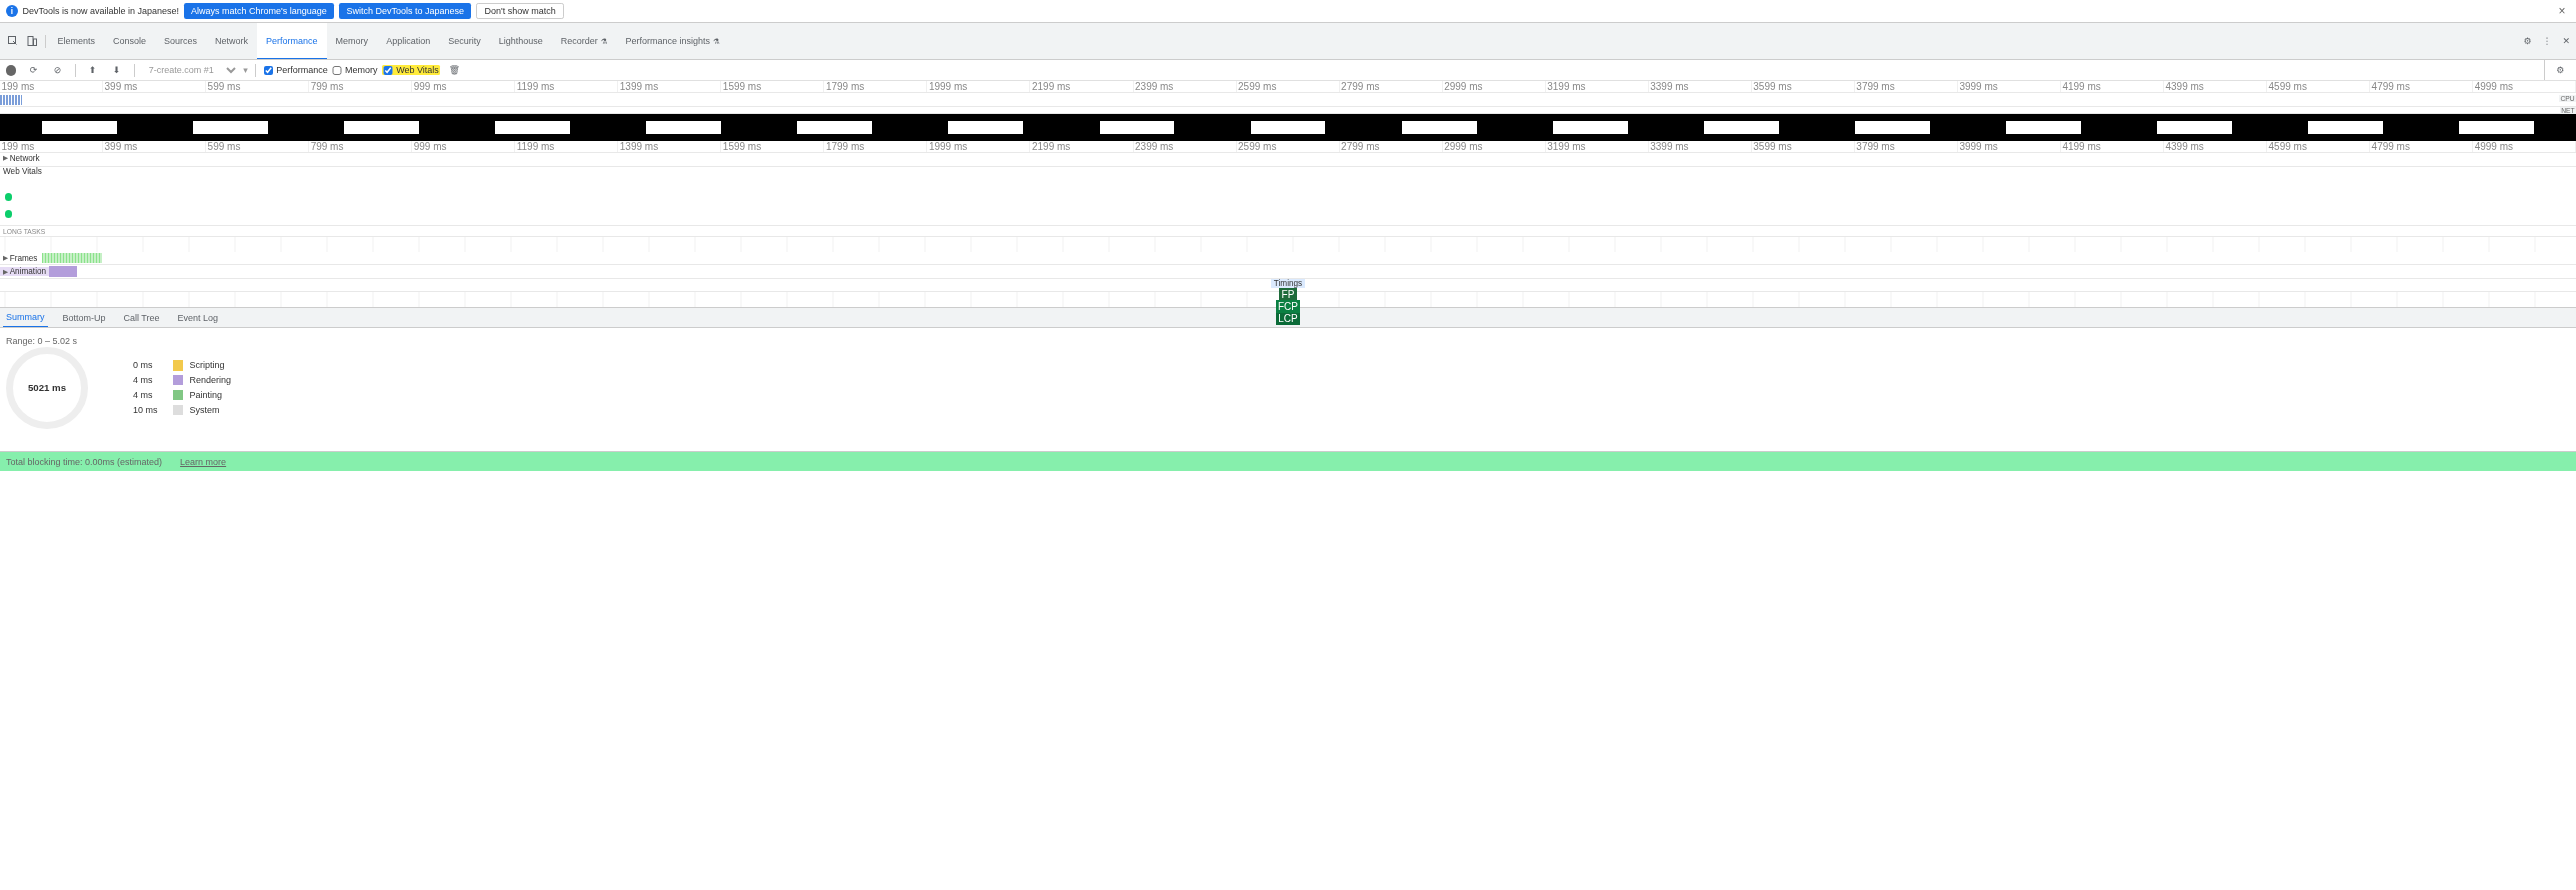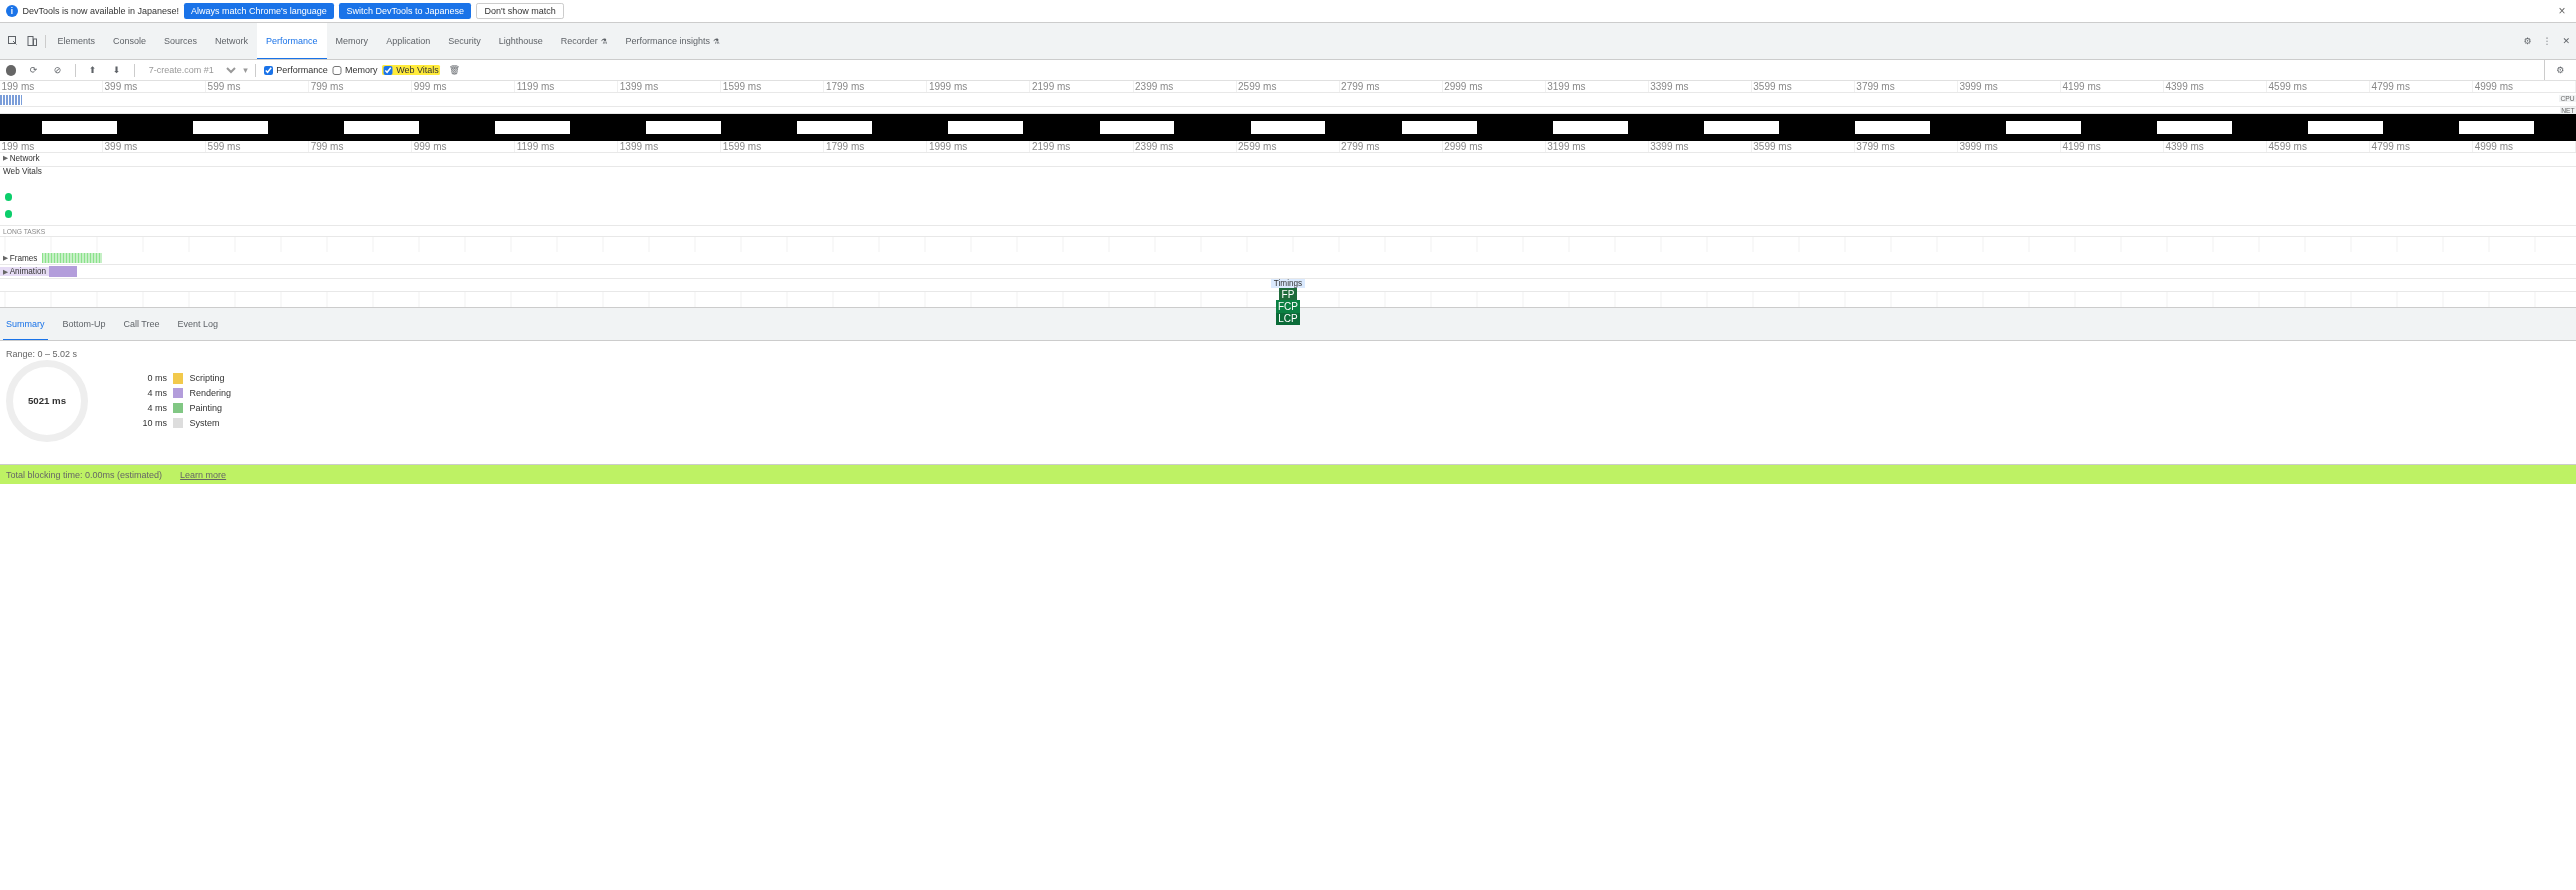--- a/index.html
+++ b/index.html
@@ -57,41 +57,41 @@
 .anim-bar { display: inline-block; width: 28px; height: 10.4px; background: #b39ddb; }
 .timings-track { height: 13.4px; display: flex; align-items: center; gap: 0; flex-direction: column; }
 .timing-badge { font-size: 10px; padding: 0.7px 2.2px; color: #fff; }
 .badge-fp { background: #1e6b3a; }
 .badge-fcp { background: #0b8043; }
 .badge-lcp { background: #0b6b38; }
 .timings-pre { display:inline-block; width:7.5px; height:10.4px; background: repeating-linear-gradient(90deg,#e38b8b 0 1.5px,#8bb8e3 1.5px 3px); }
 .grid-bg { height: 15px; background-image: linear-gradient(90deg,#f0f0f0 0.7px,transparent 0.7px); background-size: 46px 100%; background-position: 4.5px 0; }
 
 
-.bottom-tabs { display: flex; align-items: center; background: #f1f3f4; border-top: 0.7px solid #ccc; border-bottom: 0.7px solid #ccc; height: 34px; padding-left: 3px; gap: 12px; }
+.bottom-tabs { display: flex; align-items: center; background: #f1f3f4; border-top: 0.7px solid #ccc; border-bottom: 0.7px solid #ccc; height: 21px; padding-left: 3px; gap: 12px; }
 .bottom-tab { color: #5f6368; cursor: pointer; padding: 0 3px; height: 100%; display: inline-flex; align-items: center; }
 .bottom-tab.active { color: #1a73e8; border-bottom: 1.5px solid #1a73e8; }
 
 
 .summary { padding: 7.5px 6px 22.4px 6px; }
 .range-text { color: #666; margin-bottom: 1px; }
 .summary-body { display: flex; align-items: center; gap: 45px; }
 .donut { width: 82px; height: 82px; border-radius: 50%; border: 7.5px solid #eee; display: flex; align-items: center; justify-content: center; font-weight: bold; color: #333; font-size: 9.7px; }
 .legend { display: flex; flex-direction: column; gap: 4.5px; }
 .legend-row { display: flex; align-items: center; gap: 6px; }
-.legend-ms { width: 34px; text-align: right; color: #333; }
+.legend-ms { width: 34px; color: #333; }
 .legend-swatch { width: 10.4px; height: 10.4px; }
 .sw-scripting { background: #f2c94c; }
 .sw-rendering { background: #b39ddb; }
 .sw-painting { background: #81c784; }
 .sw-system { background: #ddd; }
 .legend-label { color: #333; }
 
 
-.footer { position: relative; background: #bef264; padding: 4.5px 6px; border-top: 0.7px solid #ccc; color: #666; display: flex; gap: 6px; }
+.footer { position: relative; background: #86efac; padding: 4.5px 6px; border-top: 0.7px solid #ccc; color: #666; display: flex; gap: 6px; }
 .footer a { color: #666; text-decoration: underline; cursor: pointer; margin-left: 12px; }
 </style>
 </head>
 <body>
 
 <div class="info-bar">
   <span class="info-icon">i</span>
   <span class="info-text">DevTools is now available in Japanese!</span>
   <button class="btn-blue">Always match Chrome's language</button>
   <button class="btn-blue">Switch DevTools to Japanese</button>

